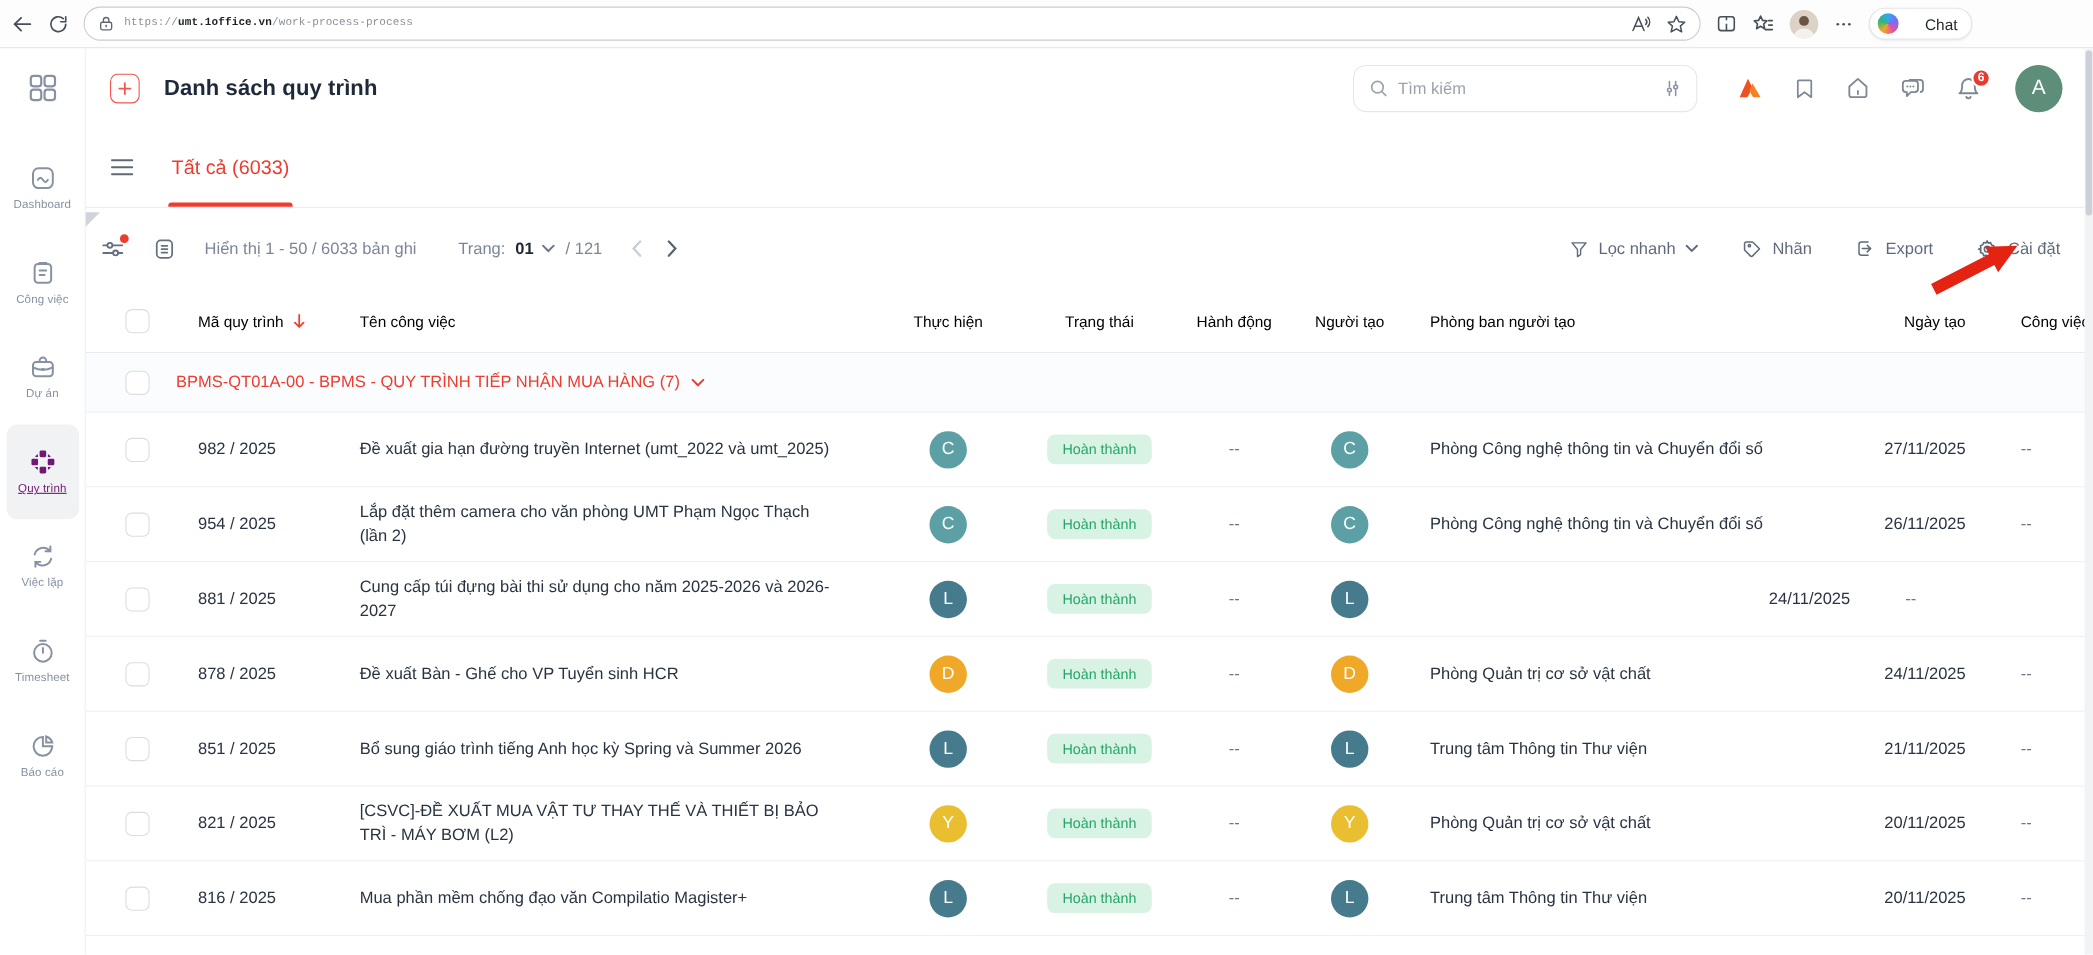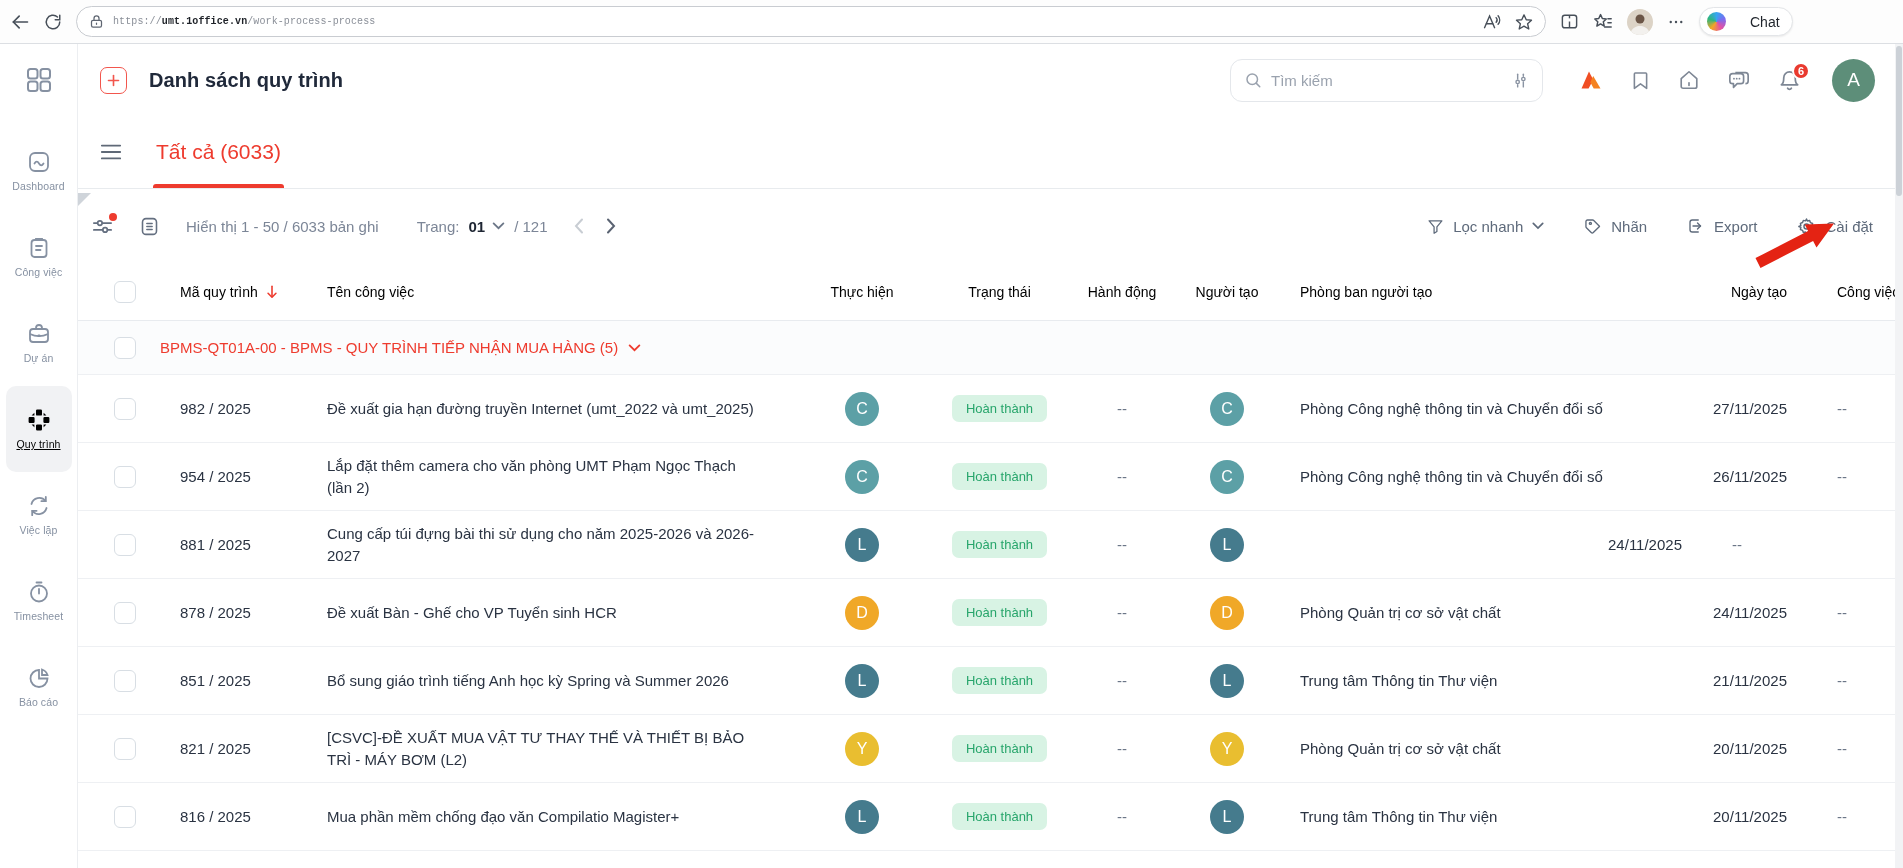--- a/index.html
+++ b/index.html
@@ -24,21 +24,21 @@
   .chat-label { font-size:14px; color:#1f242b; }
 
   
   .app { display:flex; height:824px; }
   .sidebar { width:78px; background:#fff; border-right:1px solid #eceef1; display:flex;
     flex-direction:column; align-items:center; padding-top:22px; flex:0 0 78px; }
   .sb-apps { color:#8691a2; margin-bottom:34px; cursor:pointer; }
   .sb-item { width:66px; height:86px; display:flex; flex-direction:column; align-items:center;
     justify-content:center; gap:6px; color:#8691a2; border-radius:10px; cursor:pointer; }
   .sb-item .sb-label { font-size:10.5px; letter-spacing:.1px; }
-  .sb-item.active { background:#f1f2f4; color:#000000;text-decoration:underline; }
+  .sb-item.active { background:#f1f2f4; color:#701a75;text-decoration:underline; }
   .main { flex:1; display:flex; flex-direction:column; position:relative; min-width:0; }
 
   
   .pg-header { height:72px; display:flex; align-items:center; padding:0 28px 0 22px; background:#fff; }
   .add-btn { width:27px; height:27px; border:1.6px solid #f2564d; border-radius:7px; background:#fff;
     color:#f2564d; display:flex; align-items:center; justify-content:center; cursor:pointer; }
   .pg-title { font-size:20px; font-weight:700; color:#20293a; margin-left:22px; letter-spacing:.1px; }
   .search-pill { margin-left:auto; margin-right:36px; width:313px; height:43px; border:1px solid #e4e7eb;
     border-radius:12px; display:flex; align-items:center; padding:0 13px; gap:9px; background:#fff; }
   .search-pill input { border:0; outline:0; flex:1; font-size:15px; color:#374151;
@@ -50,21 +50,21 @@
     font-weight:700; min-width:18px; height:18px; border-radius:9px; border:2px solid #fff;
     display:flex; align-items:center; justify-content:center; padding:0 3px; }
   .user-avatar { width:43px; height:43px; border-radius:50%; background:#5d8e79; color:#fff;
     display:flex; align-items:center; justify-content:center; font-size:19px; margin-left:4px; cursor:pointer; }
 
   
   .tab-row { height:73px; display:flex; align-items:center; padding:0 22px; border-bottom:1px solid #e8ebee;
     background:#fff; position:relative; }
   .burger { color:#5f6977; cursor:pointer; }
   .tab { margin-left:34px; height:100%; display:flex; align-items:center; position:relative;
-    color:#ee3b2e; font-size:21px; cursor:pointer; }
+    color:#ee3b2e; font-size:18px; cursor:pointer; }
   .tab .underline { position:absolute; left:-3px; right:-3px; bottom:0; height:4px;
     background:#ee3b2e; border-radius:3px 3px 0 0; }
 
   
   .toolbar { height:74px; display:flex; align-items:center; padding:0 30px 0 14px; background:#fff;
     color:#7c8697; position:relative; }
   .corner-notch { position:absolute; left:0; top:4px; width:0; height:0;
     border-top:13px solid #cfd4da; border-right:13px solid transparent; }
   .tb-ic { color:#646f80; cursor:pointer; position:relative; margin-right:26px; }
   .tb-ic .dot { position:absolute; top:-4px; right:-4px; width:8px; height:8px; border-radius:50%; background:#ee3b2e; }
@@ -474,21 +474,21 @@
         <span class="c cw">
             <span>Công việc</span>
           </span>
       </div>
 
       <div class="grid group-row">
         <span class="c" style="display:flex;align-items:center">
             <span class="checkbox"></span>
           </span>
         <span class="group-title">
-          <span>BPMS-QT01A-00 - BPMS - QUY TRÌNH TIẾP NHẬN MUA HÀNG (5)</span>
+          <span>BPMS-QT01A-00 - BPMS - QUY TRÌNH TIẾP NHẬN MUA HÀNG (7)</span>
           <svg width="13" height="8" viewBox="0 0 14 9" fill="none" stroke="#ee3b2e" stroke-width="2" stroke-linecap="round">
               <polyline points="1.5 1.5 7 7 12.5 1.5"></polyline>
             </svg>
         </span>
       </div>
 
       <div>
           <div class="grid trow">
     <span style="display:flex;align-items:center">
               <span class="checkbox"></span>

